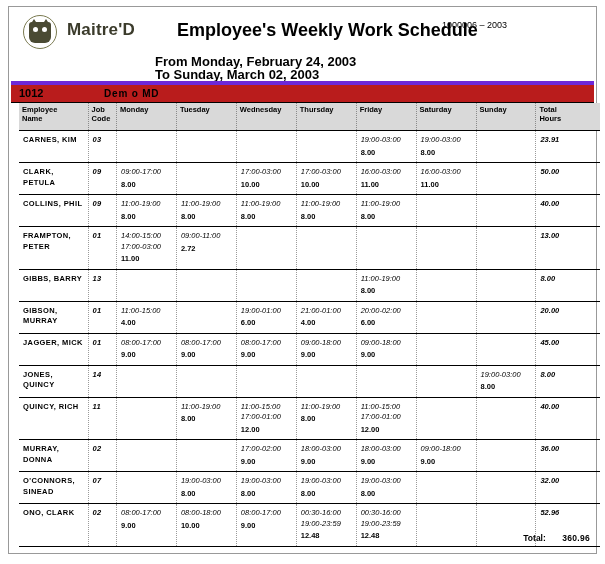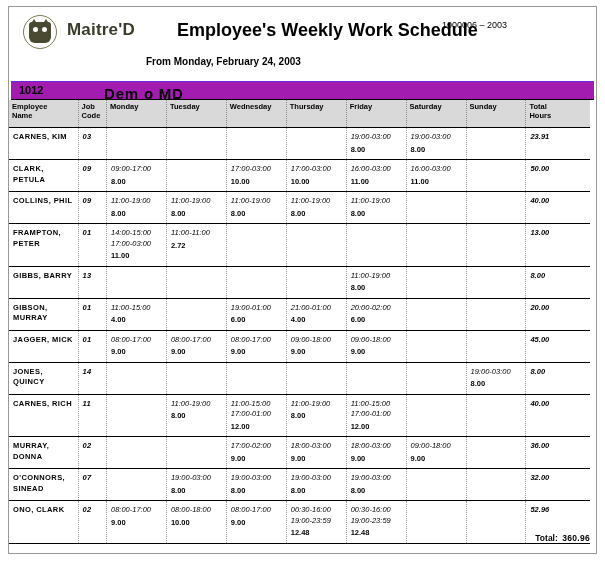--- a/index.html
+++ b/index.html
@@ -105,57 +105,57 @@
     width: 150px;
   }
   .meta div {
     font-size: 9px;
     color: #000000;
     line-height: 13px;
     margin-left: 8px;
   }
   .daterange {
     position: absolute;
-    left: 137px;
+    left: 146px;
     top: 48px;
-    font-size: 10px;
+    font-size: 13px;
     font-weight: bold;
     color: #000000;
     line-height: 13px;
   }
   
   .group-bar {
     position: relative;
     margin: 0 2px;
-    background: #a21caf;
+    background: #b91c1c;
     height: 17px;
-    border-top: 1px solid #6d28d9;
+    border-top: 4px solid #6d28d9;
     border-bottom: 1px solid #000000;
   }
   .group-code {
     position: absolute;
     left: 8px;
     top: 2px;
     font-size: 11px;
     font-weight: bold;
     color: #000000;
   }
   .group-name {
     position: absolute;
     left: 46px;
     top: 3px;
-    font-size: 15px;
+    font-size: 10px;
     font-weight: bold;
     color: #000000;
     letter-spacing: 0.8px;
     padding-left: 47px;
   }
   
   table.sched {
-    margin: 0 0;
+    margin: 0 10px;
     border-collapse: collapse;
     width: 581px;
     table-layout: fixed;
   }
   table.sched th {
     background: #d9d9d9;
     font-size: 7.5px;
     font-weight: bold;
     color: #000000;
     text-align: left;
@@ -207,21 +207,21 @@
   col.c-tot  { width: 63px; }
   
   .footer-total {
     position: absolute;
     right: 6px;
     bottom: 10px;
     font-size: 8.5px;
     font-weight: bold;
     color: #000000;
   }
-  .footer-total .lbl { margin-right: 2px; }
+  .footer-total .lbl { margin-right: 14px; }
   .footer-total .val { letter-spacing: 0.3px; }
 </style>
 </head>
 <body>
 
 <div class="page">
   <div class="frame">
 
     <div class="header">
       <div class="logo-wrap">
@@ -234,20 +234,21 @@
           </div>
         </div>
       </div>
       <div class="brand">Maitre'D</div>
       <div class="report-title">Employee's Weekly Work Schedule</div>
       <div class="meta">
         <div>1000006 – 2003</div>
       </div>
       <div class="daterange">
         <div>From Monday, February 24, 2003</div>
+        <div>To Sunday, March 02, 2003</div>
       </div>
     </div>
 
     <div class="group-bar">
       <span class="group-code">1012</span>
       <span class="group-name">Dem o MD</span>
     </div>
 
     <table class="sched">
       <colgroup>
@@ -360,21 +361,21 @@
           </tr>
           <tr>
             <td class="plain">FRAMPTON, PETER</td>
             <td class="code-cell">01</td>
             <td>
               <div class="shift">14:00-15:00</div>
               <div class="shift">17:00-03:00</div>
               <div class="hours">11.00</div>
             </td>
             <td>
-              <div class="shift">11:00-11:00</div>
+              <div class="shift">09:00-11:00</div>
               <div class="hours">2.72</div>
             </td>
             <td></td>
             <td></td>
             <td></td>
             <td></td>
             <td></td>
             <td class="last tot-cell">13.00</td>
           </tr>
           <tr>
@@ -452,21 +453,21 @@
             <td></td>
             <td></td>
             <td></td>
             <td>
               <div class="shift">19:00-03:00</div>
               <div class="hours">8.00</div>
             </td>
             <td class="last tot-cell">8.00</td>
           </tr>
           <tr>
-            <td class="plain">CARNES, RICH</td>
+            <td class="plain">QUINCY, RICH</td>
             <td class="code-cell">11</td>
             <td></td>
             <td>
               <div class="shift">11:00-19:00</div>
               <div class="hours">8.00</div>
             </td>
             <td>
               <div class="shift">11:00-15:00</div>
               <div class="shift">17:00-01:00</div>
               <div class="hours">12.00</div>

